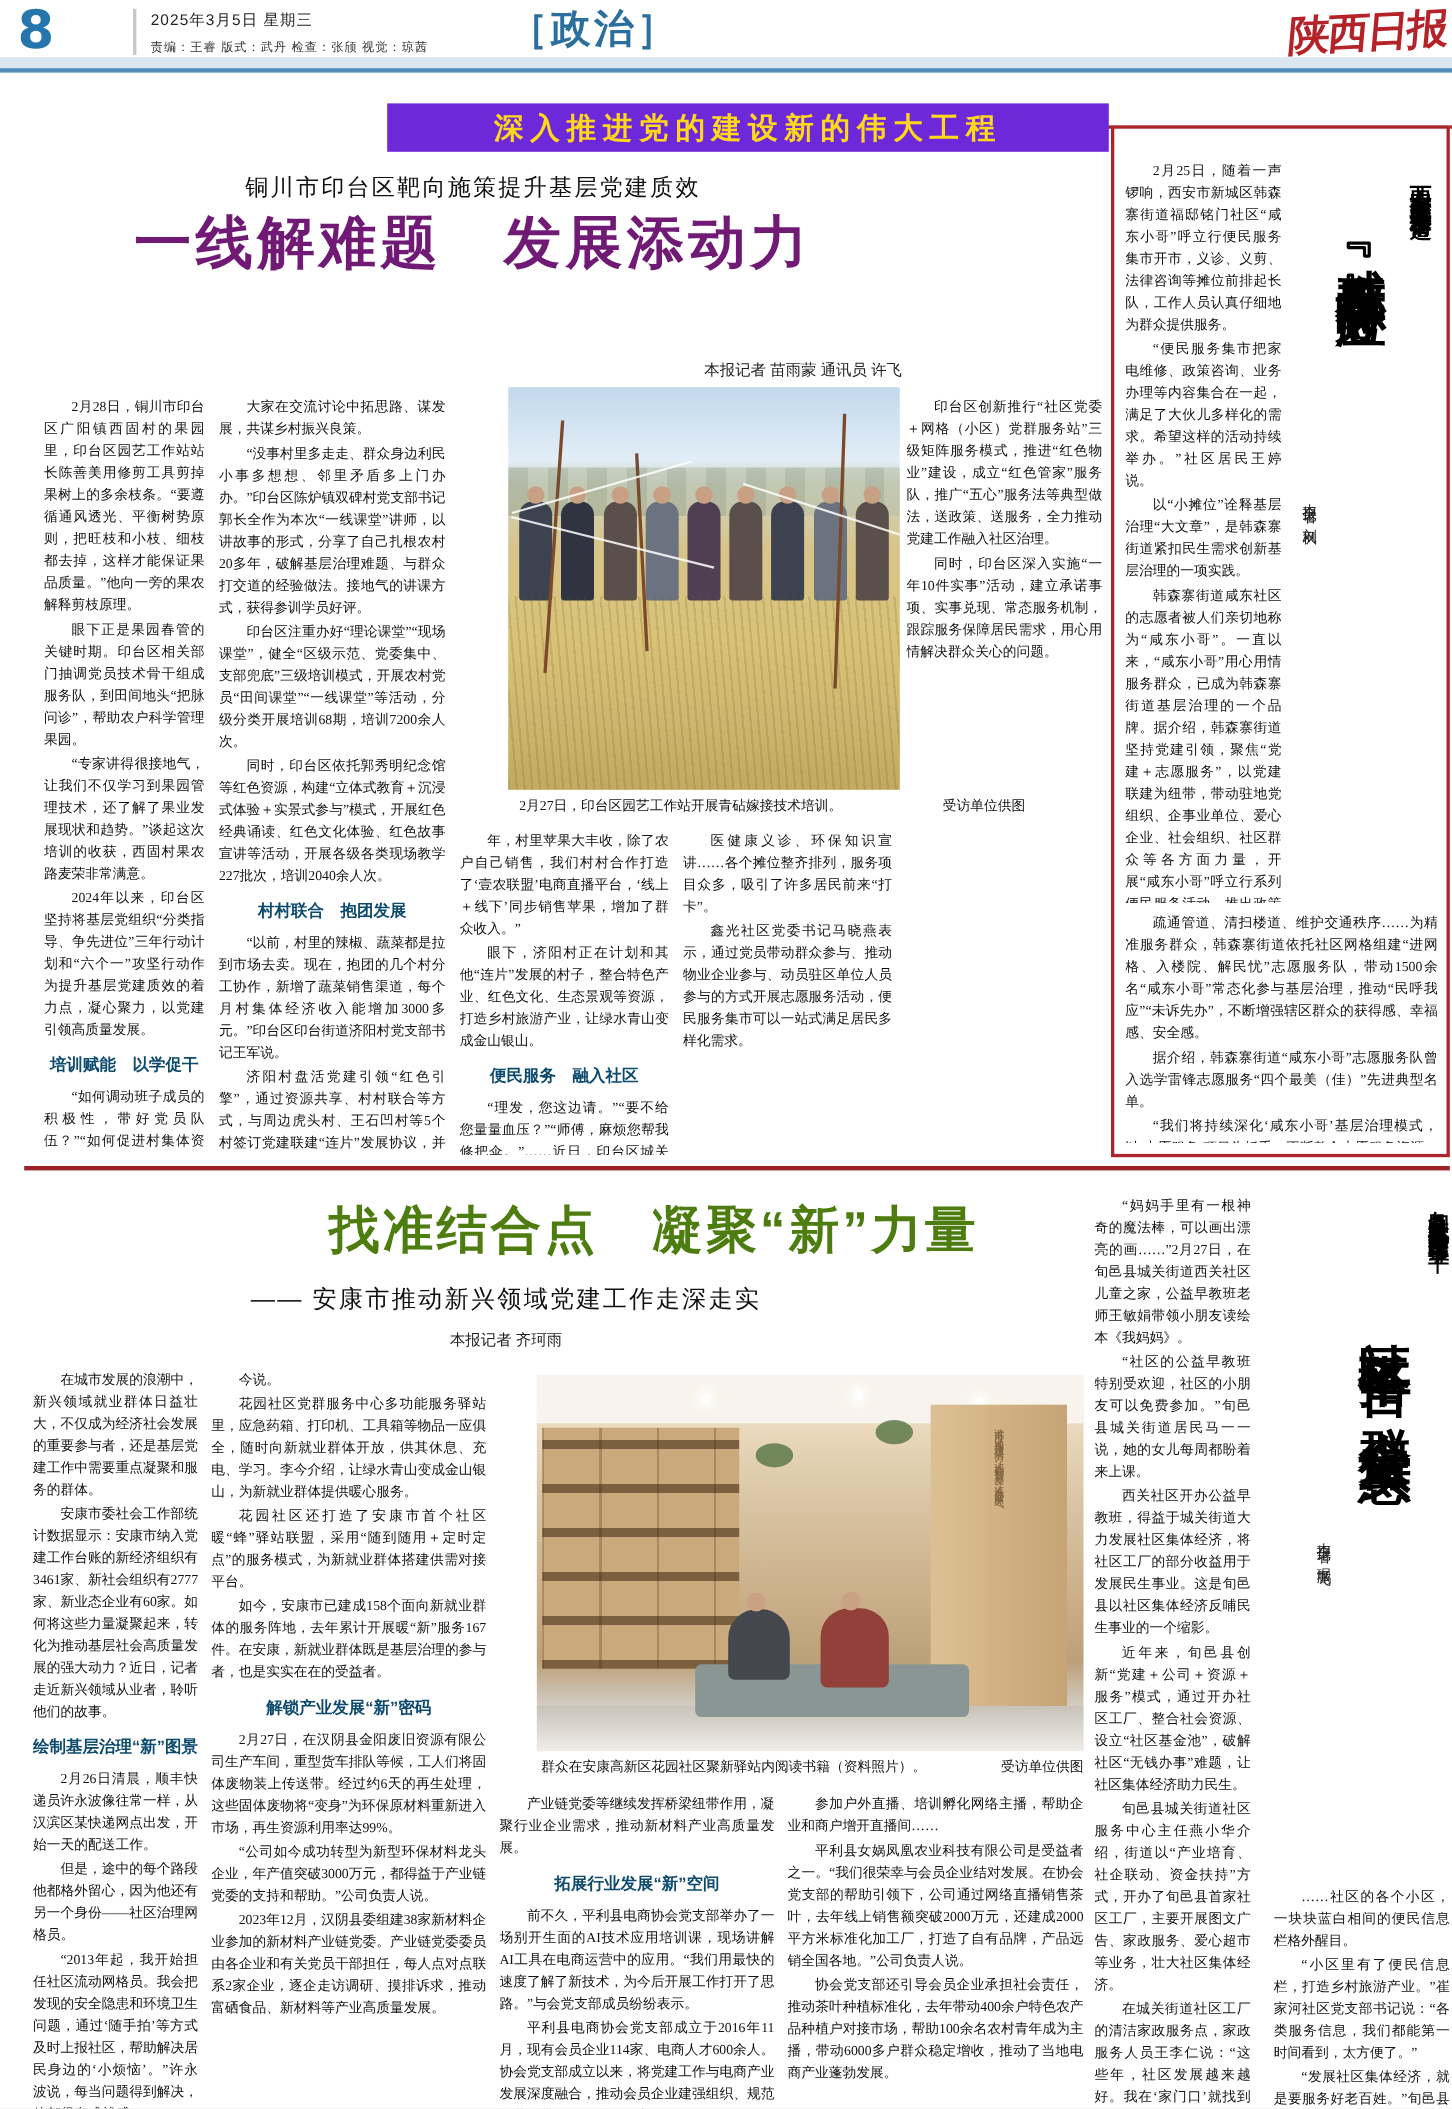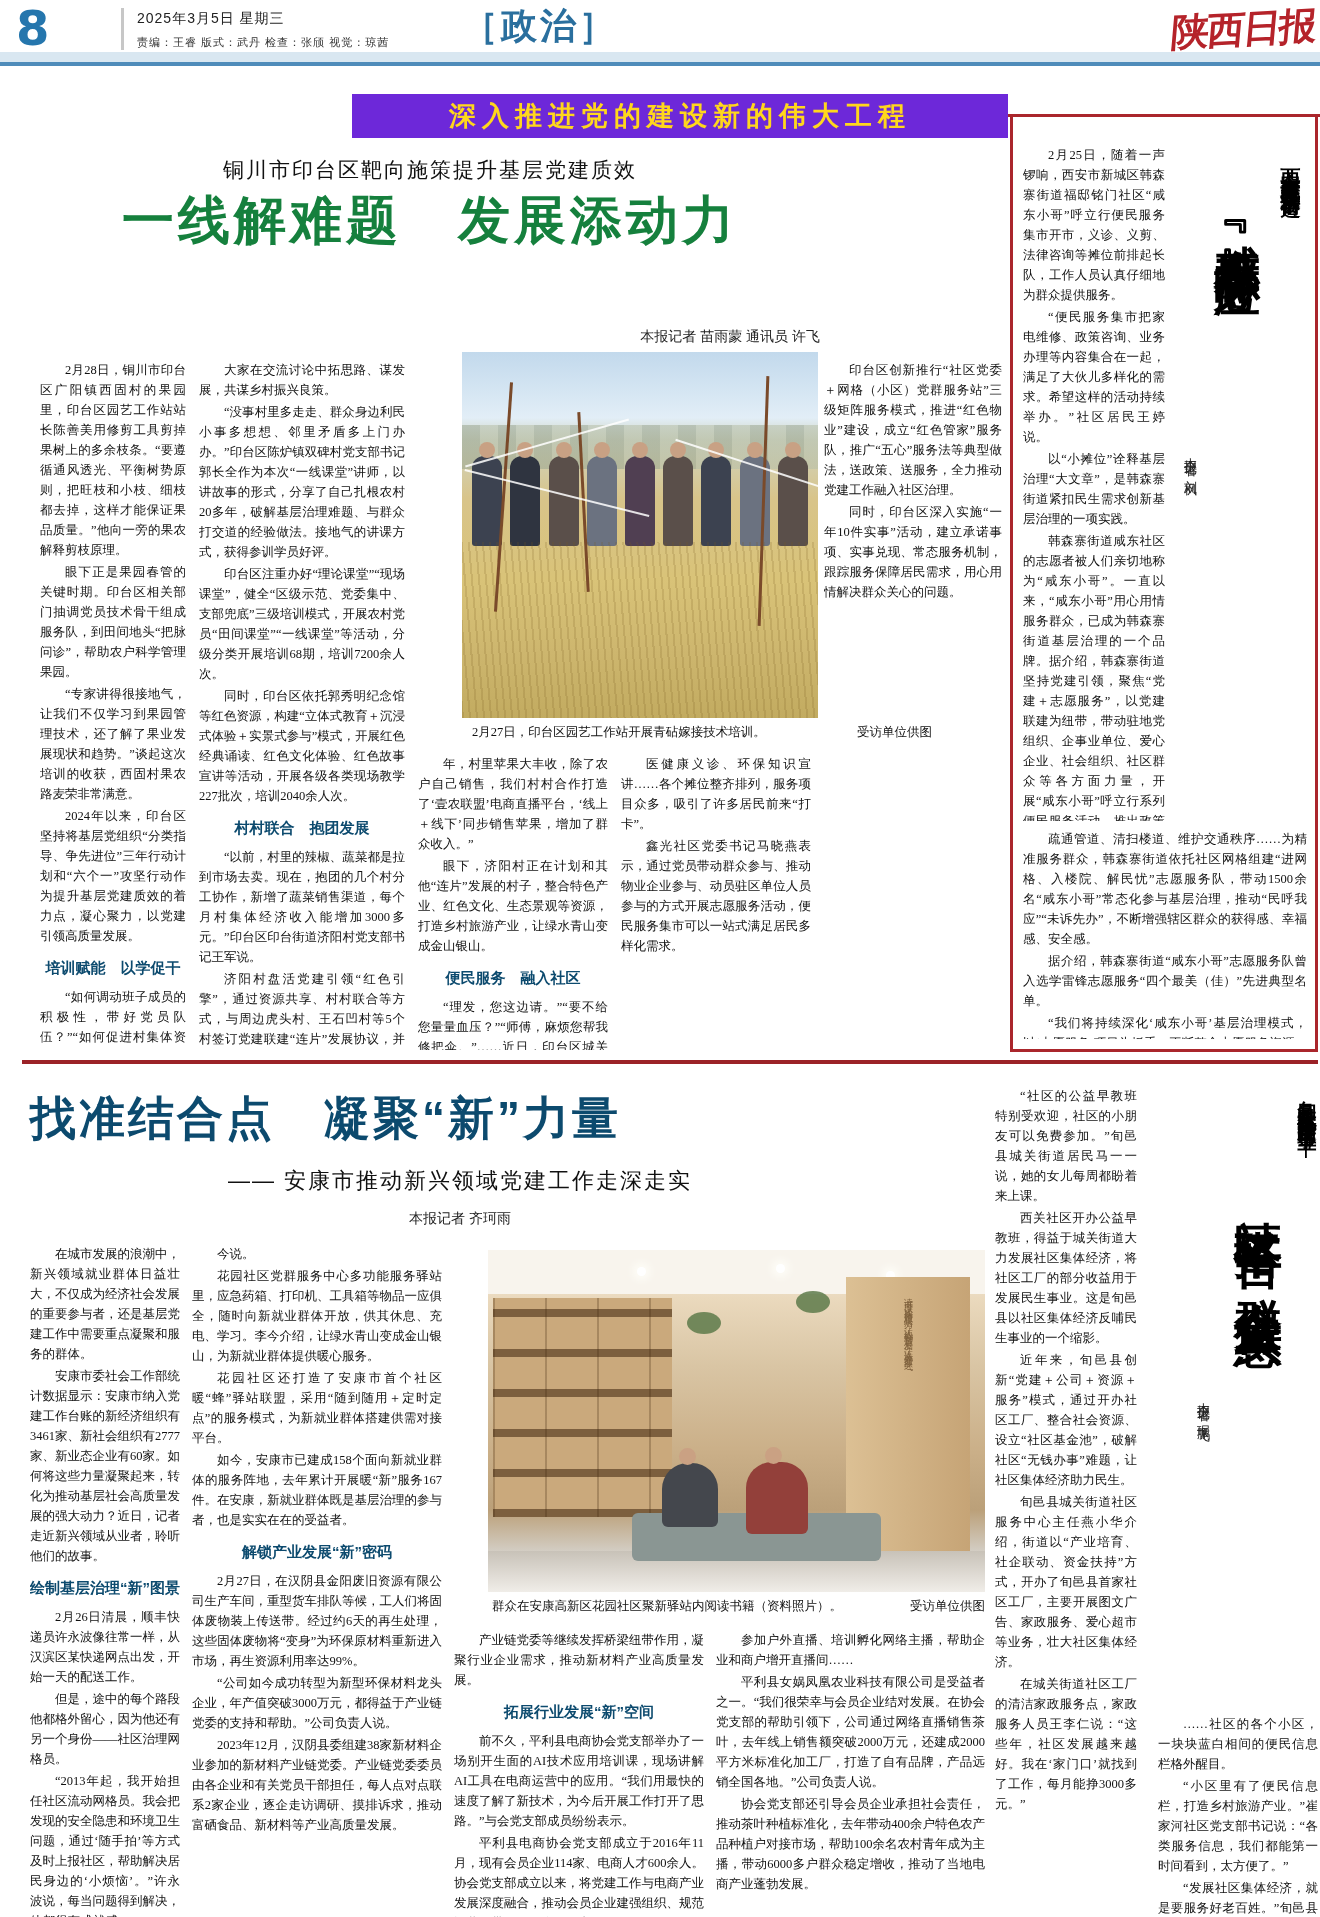--- a/index.html
+++ b/index.html
@@ -32,21 +32,21 @@
   
   .para { text-indent:2em; text-align:justify; font-size:12.5px; line-height:1.6;
           font-family:"Liberation Serif","DejaVu Serif",serif; color:#111; margin-bottom:2px; }
   .subhead { text-align:center; font-size:15px; font-weight:bold; color:#0c4a6e;
              font-family:"Liberation Sans",sans-serif; margin:13px 0 9px; }
   .col { overflow:hidden; }
   .vtext { writing-mode:vertical-rl; }
 
   
   .a1-kicker { left:40px; top:156px; width:780px; text-align:center; font-size:21px; color:#111; letter-spacing:2px; }
-  .a1-headline { left:40px; top:186px; width:780px; text-align:center; font-size:52px; font-weight:bold; color:#15803d; letter-spacing:4px; }
+  .a1-headline { left:40px; top:186px; width:780px; text-align:center; font-size:52px; font-weight:bold; color:#701a75; letter-spacing:4px; }
   .a1-byline { left:40px; top:328px; width:780px; text-align:right; font-size:14px; color:#222; }
   .a1-body { left:40px; top:360px; width:962px; height:690px; display:flex; gap:13px; }
   .a1-c1 { width:146px; } .a1-c2 { width:206px; }
   .a1-c3 { width:190px; padding-top:394px; } .a1-c4 { width:190px; padding-top:394px; }
   .a1-c5 { width:178px; }
   .caption-row { display:flex; justify-content:space-between; font-size:12.5px; color:#111;
                  font-family:"Liberation Serif","DejaVu Serif",serif; }
 
   
   .photo1 { left:462px; top:352px; width:356px; height:366px; overflow:hidden;
@@ -70,21 +70,21 @@
   .a2-kicker { right:10px; top:36px; height:320px; font-size:20px; font-weight:bold; color:#000; letter-spacing:3px; }
   .a2-headline { right:46px; top:88px; height:620px; font-size:46px; font-weight:900; color:#000; letter-spacing:3px; }
   .a2-byline { right:116px; top:330px; height:170px; font-size:13px; color:#222; letter-spacing:2px; }
   .a2-colA { left:10px; top:28px; width:142px; height:676px; overflow:hidden; }
   .a2-colB { left:10px; top:712px; width:284px; height:210px; overflow:hidden; }
 
   
   .divider { left:22px; top:1060px; width:1296px; height:4px; background:#9b2227; }
 
   
-  .a3-headline { left:30px; top:1088px; width:860px; text-align:left; font-size:46px; font-weight:bold; color:#0c4a6e; letter-spacing:3px; }
+  .a3-headline { left:30px; top:1088px; width:860px; text-align:right; font-size:46px; font-weight:bold; color:#4d7c0f; letter-spacing:3px; }
   .a3-subtitle { left:30px; top:1166px; width:860px; text-align:center; font-size:22px; color:#111; letter-spacing:2px; }
   .a3-byline { left:30px; top:1210px; width:860px; text-align:center; font-size:14px; color:#222; }
   .a3-body { left:30px; top:1244px; width:958px; height:673px; display:flex; gap:12px; }
   .a3-c1 { width:150px; } .a3-c2 { width:250px; }
   .a3-c3 { width:250px; padding-top:386px; } .a3-c4 { width:269px; padding-top:386px; }
 
   
   .photo2 { left:488px; top:1250px; width:497px; height:342px; overflow:hidden;
             background:linear-gradient(180deg,#f5efe6 0%,#ead9bd 14%,#d9c5a4 34%,#cbb089 58%,#bba079 76%,#d3cdc3 88%,#ebe8e2 100%); }
   .ceiling { position:absolute; left:0; top:0; width:100%; height:13%; background:#f8f4ed; }
@@ -263,20 +263,21 @@
     <div class="rtable"></div>
     <div class="p2person p2-dark"></div>
     <div class="p2person p2-red"></div>
   </div>
   <div class="abs caption-row" style="left:492px;top:1598px;width:493px">
     <span>群众在安康高新区花园社区聚新驿站内阅读书籍（资料照片）。</span>
     <span>受访单位供图</span>
   </div>
 
   <div class="abs col a4-col1">
+      <p class="para">“妈妈手里有一根神奇的魔法棒，可以画出漂亮的画……”2月27日，在旬邑县城关街道西关社区儿童之家，公益早教班老师王敏娟带领小朋友读绘本《我妈妈》。</p>
       <p class="para">“社区的公益早教班特别受欢迎，社区的小朋友可以免费参加。”旬邑县城关街道居民马一一说，她的女儿每周都盼着来上课。</p>
       <p class="para">西关社区开办公益早教班，得益于城关街道大力发展社区集体经济，将社区工厂的部分收益用于发展民生事业。这是旬邑县以社区集体经济反哺民生事业的一个缩影。</p>
       <p class="para">近年来，旬邑县创新“党建＋公司＋资源＋服务”模式，通过开办社区工厂、整合社会资源、设立“社区基金池”，破解社区“无钱办事”难题，让社区集体经济助力民生。</p>
       <p class="para">旬邑县城关街道社区服务中心主任燕小华介绍，街道以“产业培育、社企联动、资金扶持”方式，开办了旬邑县首家社区工厂，主要开展图文广告、家政服务、爱心超市等业务，壮大社区集体经济。</p>
       <p class="para">在城关街道社区工厂的清洁家政服务点，家政服务人员王李仁说：“这些年，社区发展越来越好。我在‘家门口’就找到了工作，每月能挣3000多元。”</p>
     </div>
   <div class="abs vtext a4-kicker">旬邑县以社区集体经济反哺民生事业——</div>
   <div class="abs vtext a4-headline">社区搭平台　群众得实惠</div>
   <div class="abs vtext a4-byline">本报记者　琚鹏飞</div>
   <div class="abs col a4-colB">

